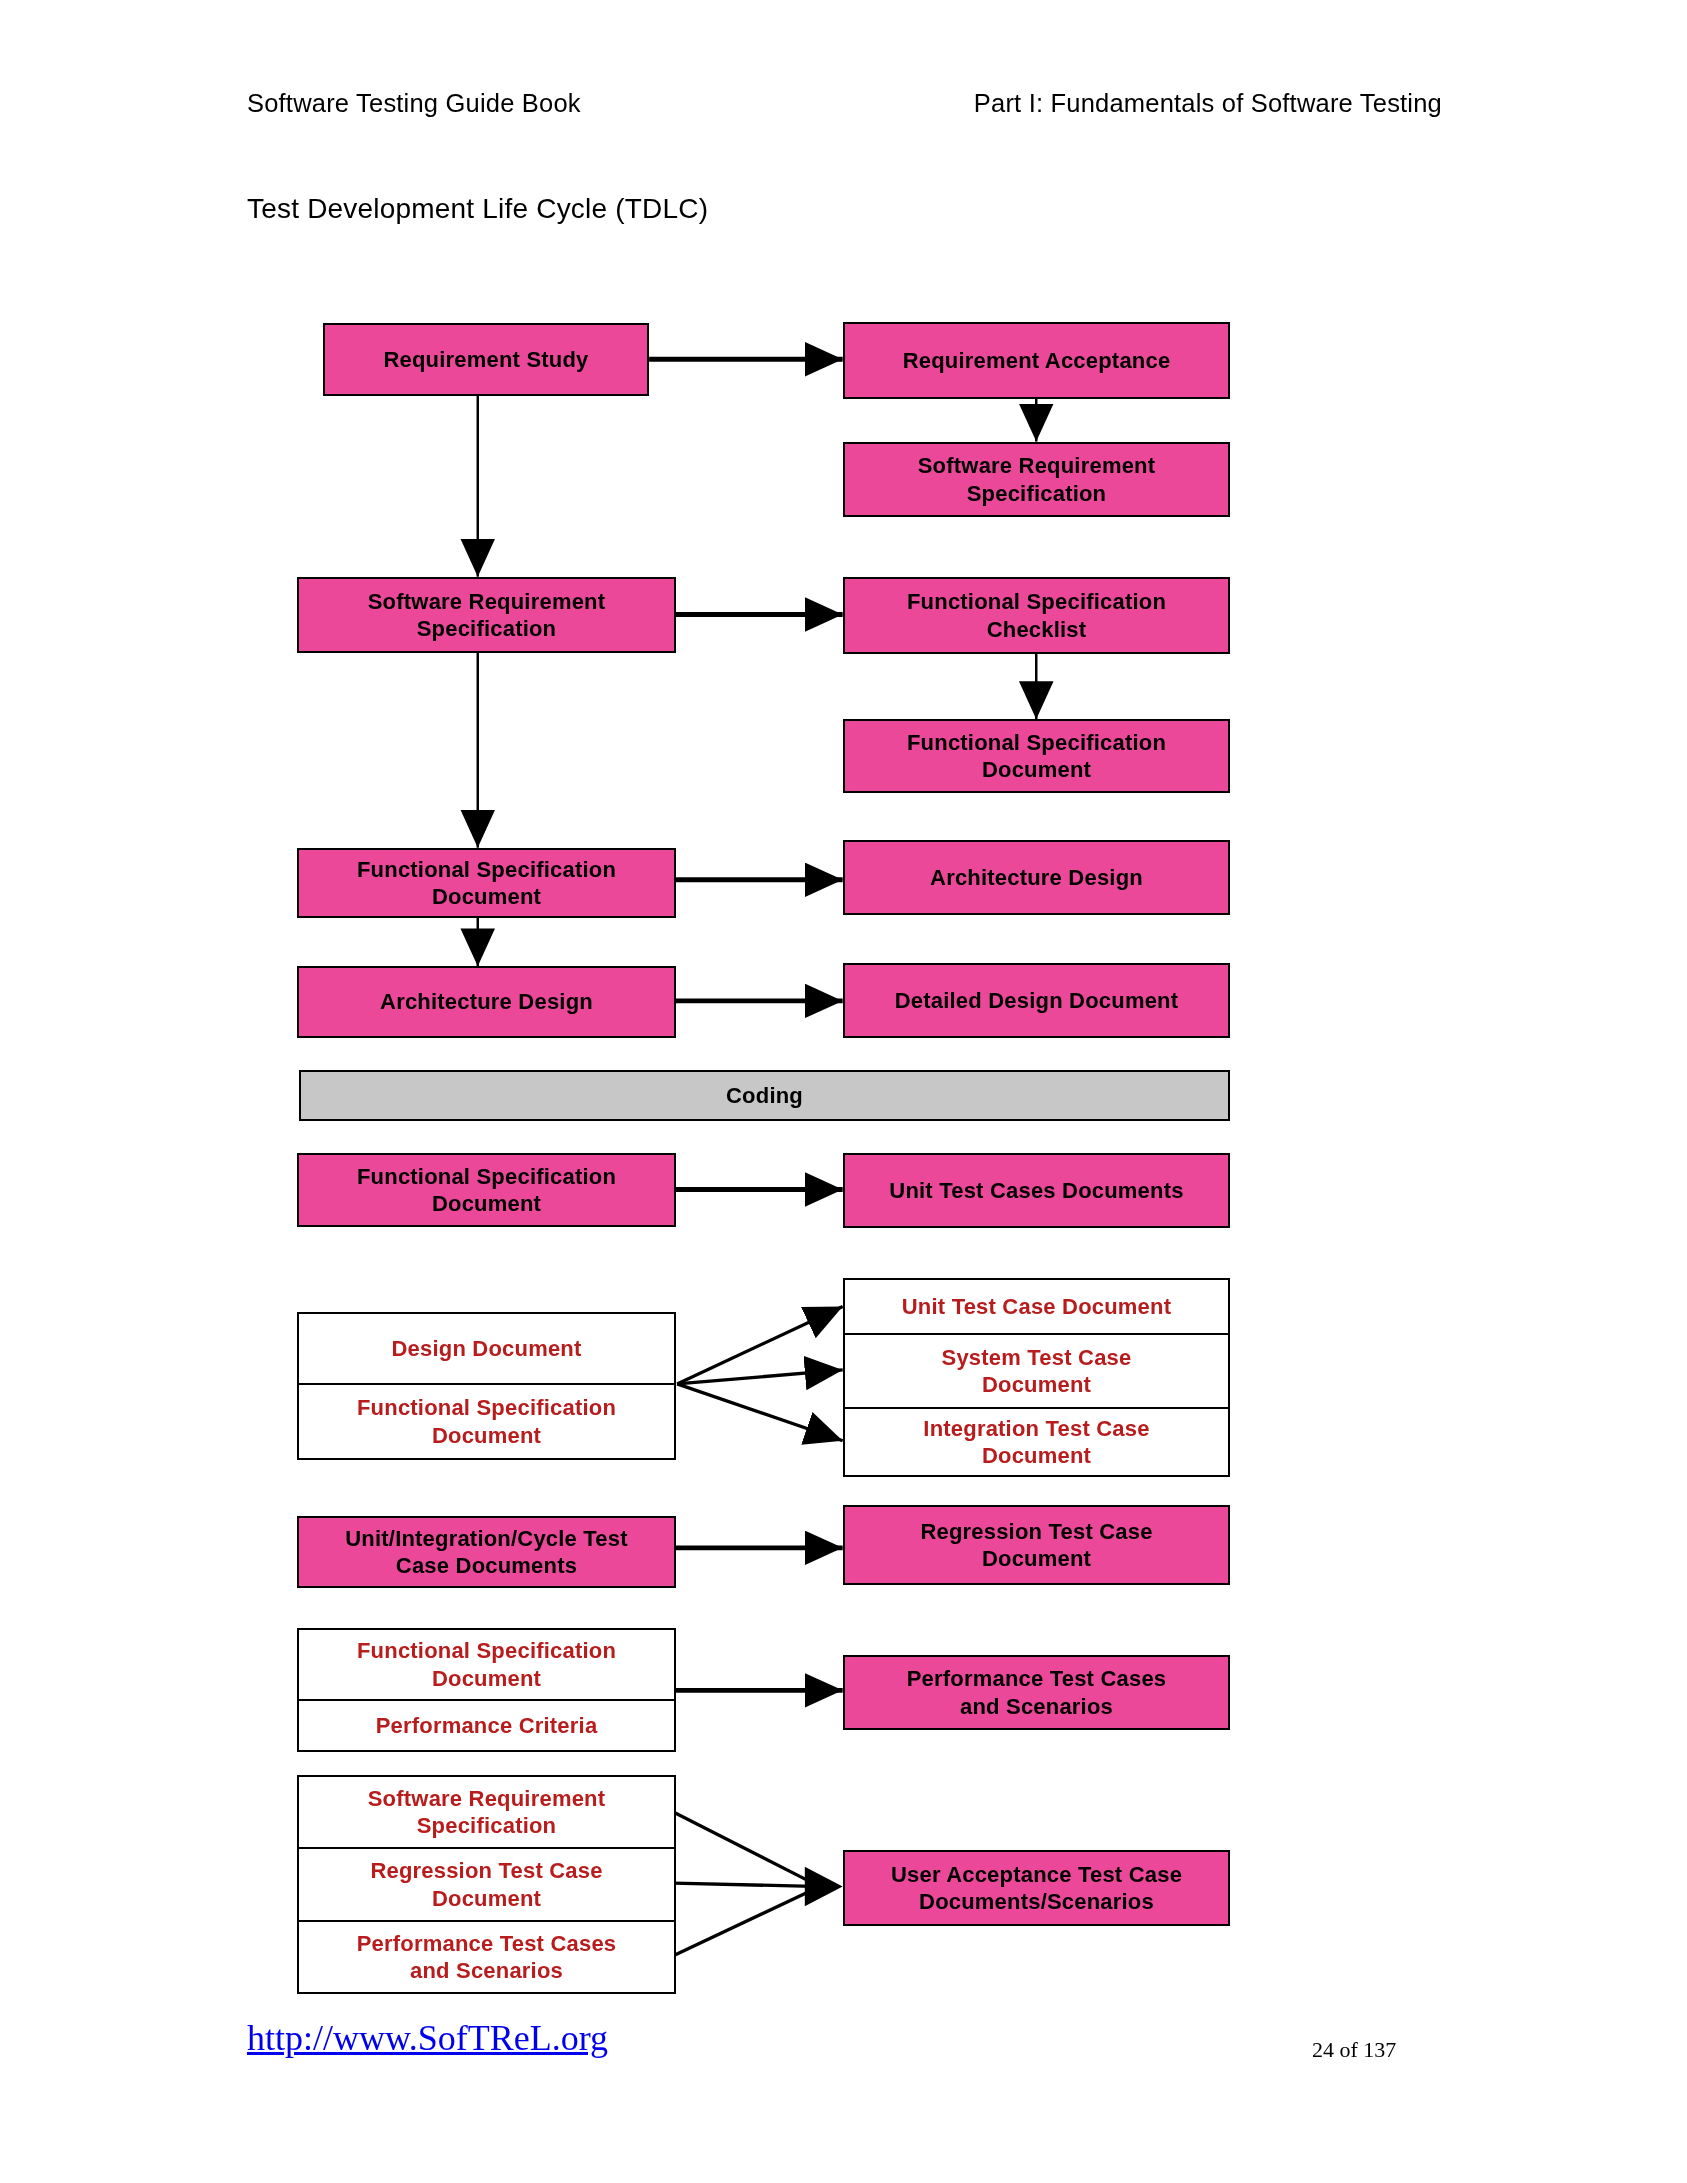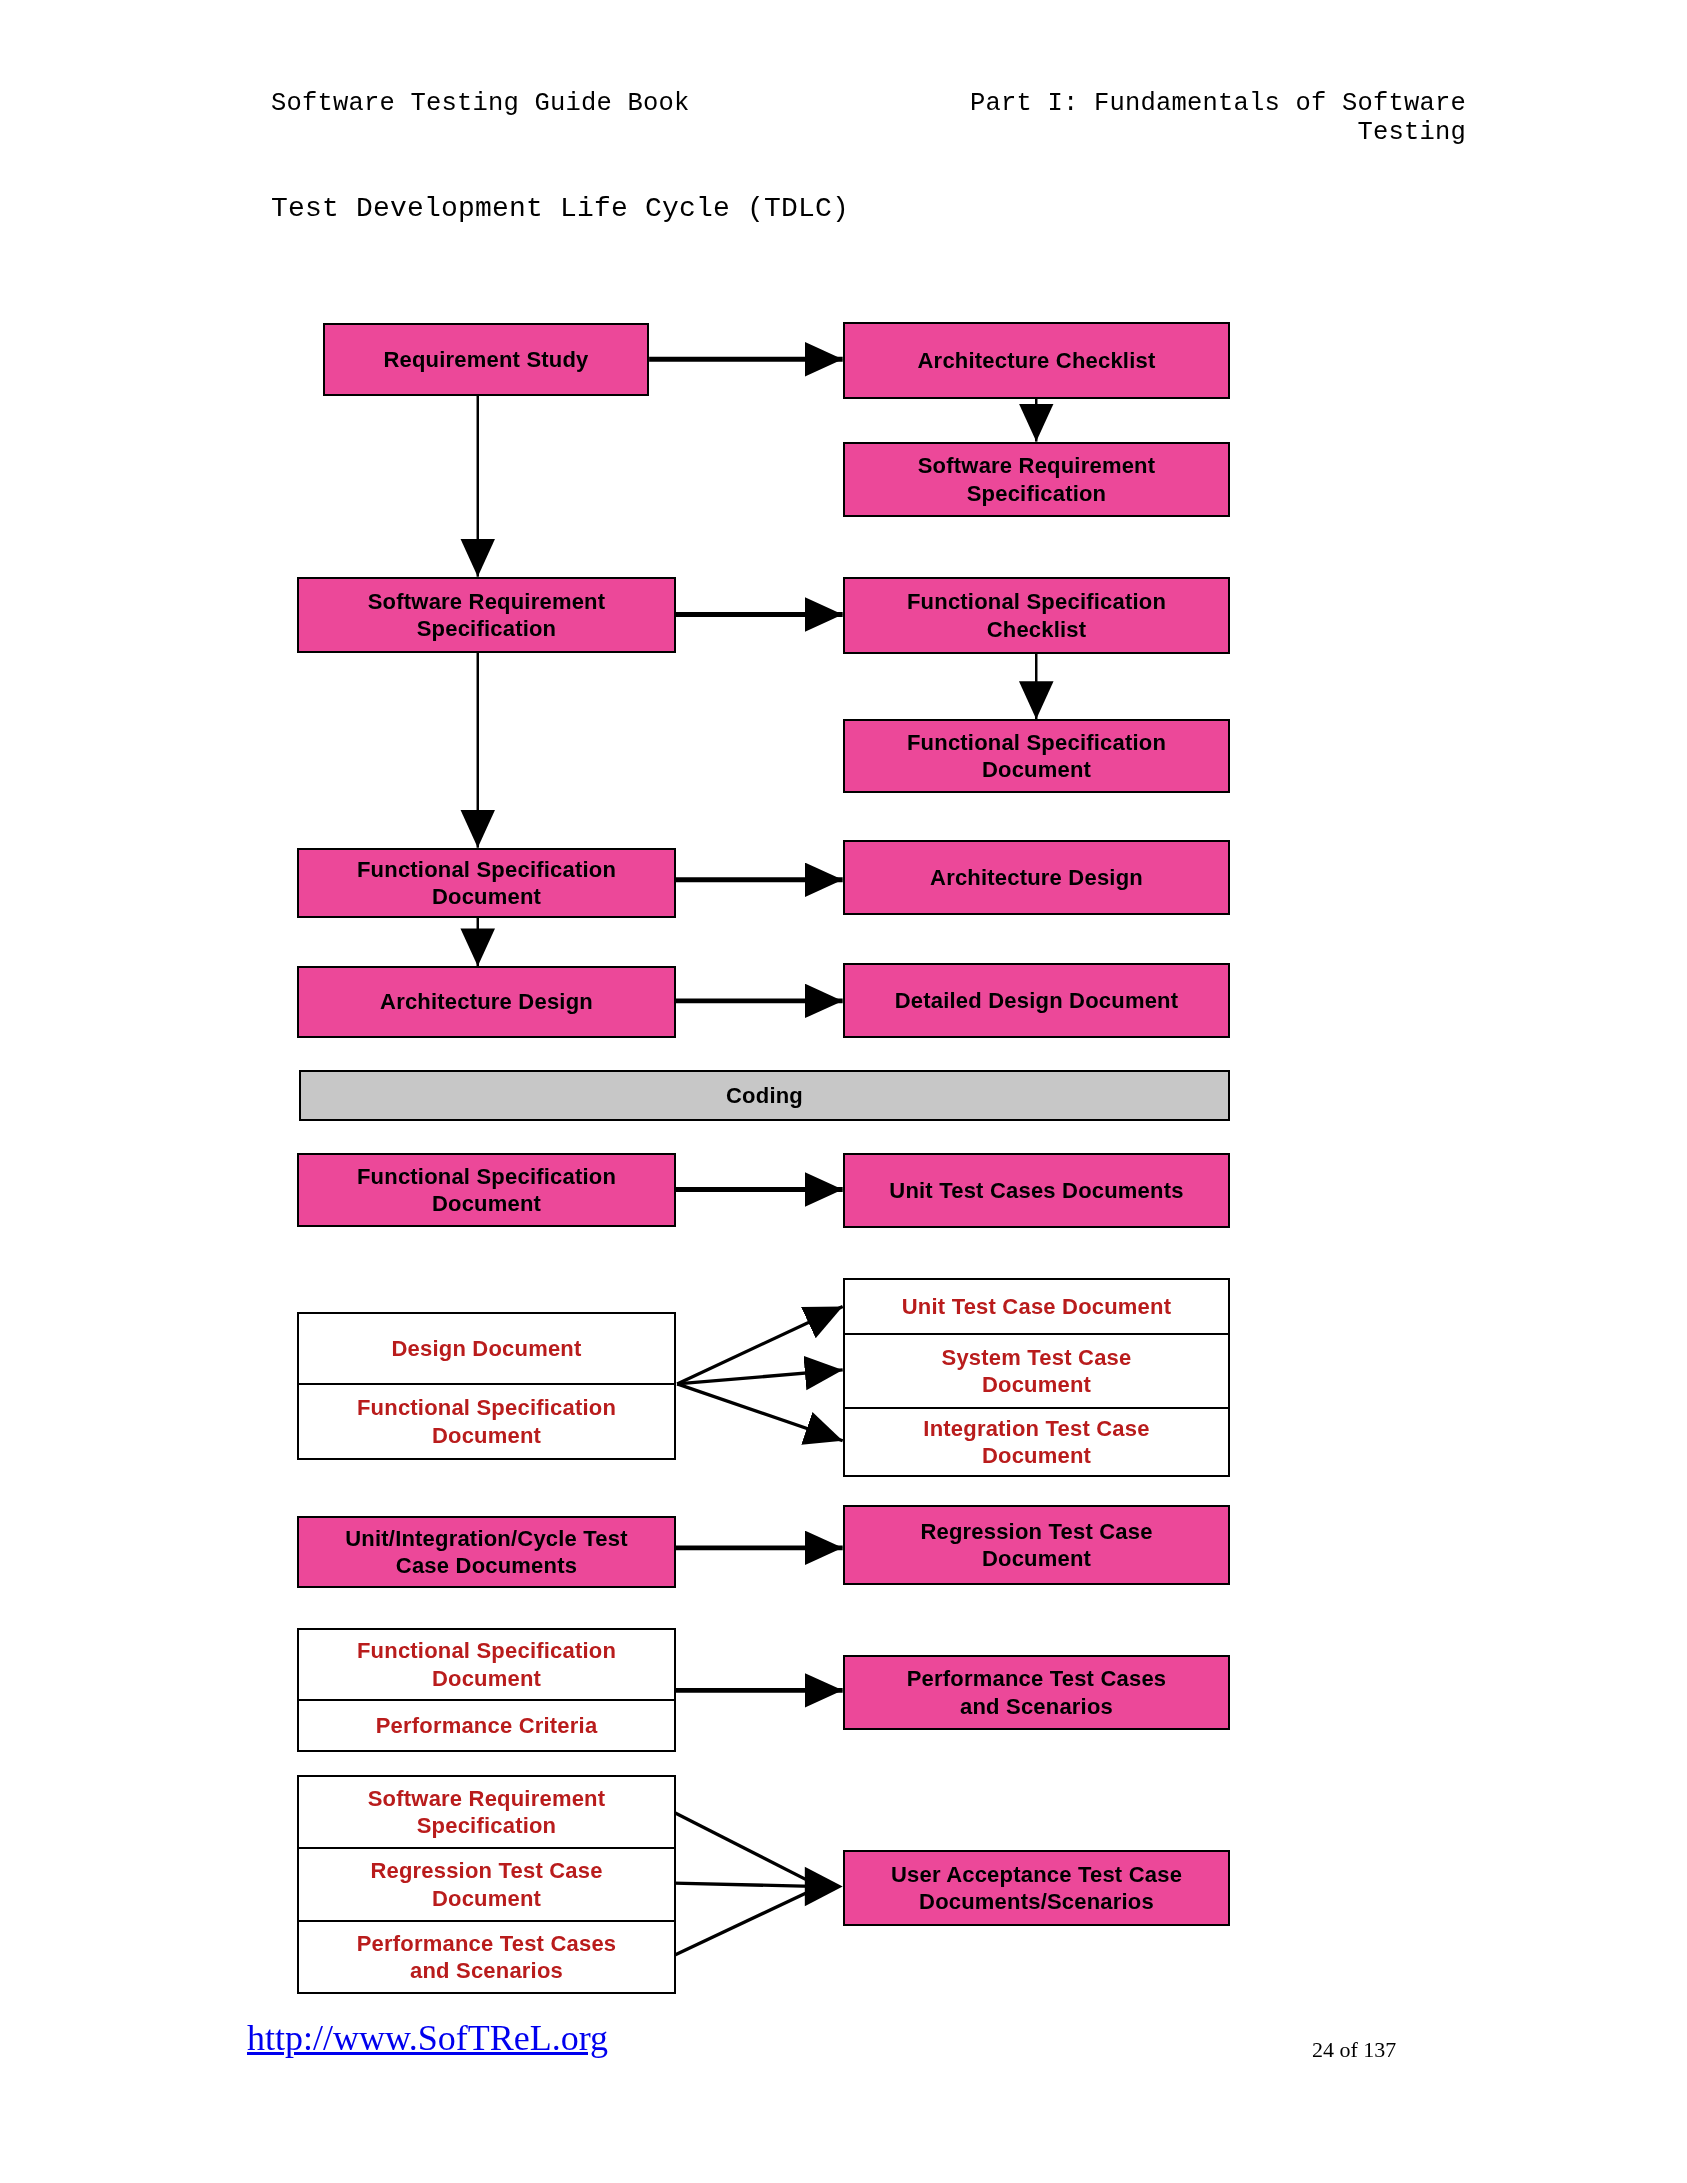--- a/index.html
+++ b/index.html
@@ -3,21 +3,21 @@
 <meta charset="utf-8">
 <style>
   html,body{margin:0;padding:0;background:#ffffff;}
   .page{
     position:relative;
     width:1687px;height:2183px;
     background:#ffffff;
     font-family:"Liberation Sans", sans-serif;
     overflow:hidden;
   }
-  .serif{font-family:Liberation Mono, monospace;color:#000;margin-left:24px;}
+  .serif{font-family:Liberation Sans, sans-serif;color:#000;}
   .hdr{position:absolute;top:89px;font-size:25.5px;letter-spacing:0.2px;}
   .hdr-left{left:247px;}
   .hdr-right{left:931px;width:511px;text-align:right;}
   .doc-title{position:absolute;left:247px;top:193px;font-size:28px;letter-spacing:0.2px;}
 
   svg.arrows{position:absolute;left:0;top:0;pointer-events:none;}
   svg.arrows line{stroke:#000;}
   svg.arrows polygon{fill:#000;}
 
   .node{
@@ -157,21 +157,21 @@
     </div>
     <div class="cell" style="flex:0 0 73px">
       <span class="lbl w380">Regression Test Case Document</span>
     </div>
     <div class="cell" style="flex:1">
       <span class="lbl w365">Performance Test Cases and Scenarios</span>
     </div>
   </div>
 
   <div class="node" style="left:843px;top:322px;width:387px;height:77px">
-    <span class="lbl">Architecture Checklist</span>
+    <span class="lbl">Requirement Acceptance</span>
   </div>
   <div class="node" style="left:843px;top:442px;width:387px;height:75px">
     <span class="lbl">Software Requirement Specification</span>
   </div>
   <div class="node" style="left:843px;top:577px;width:387px;height:77px">
     <span class="lbl">Functional Specification Checklist</span>
   </div>
   <div class="node" style="left:843px;top:719px;width:387px;height:74px">
     <span class="lbl">Functional Specification Document</span>
   </div>

